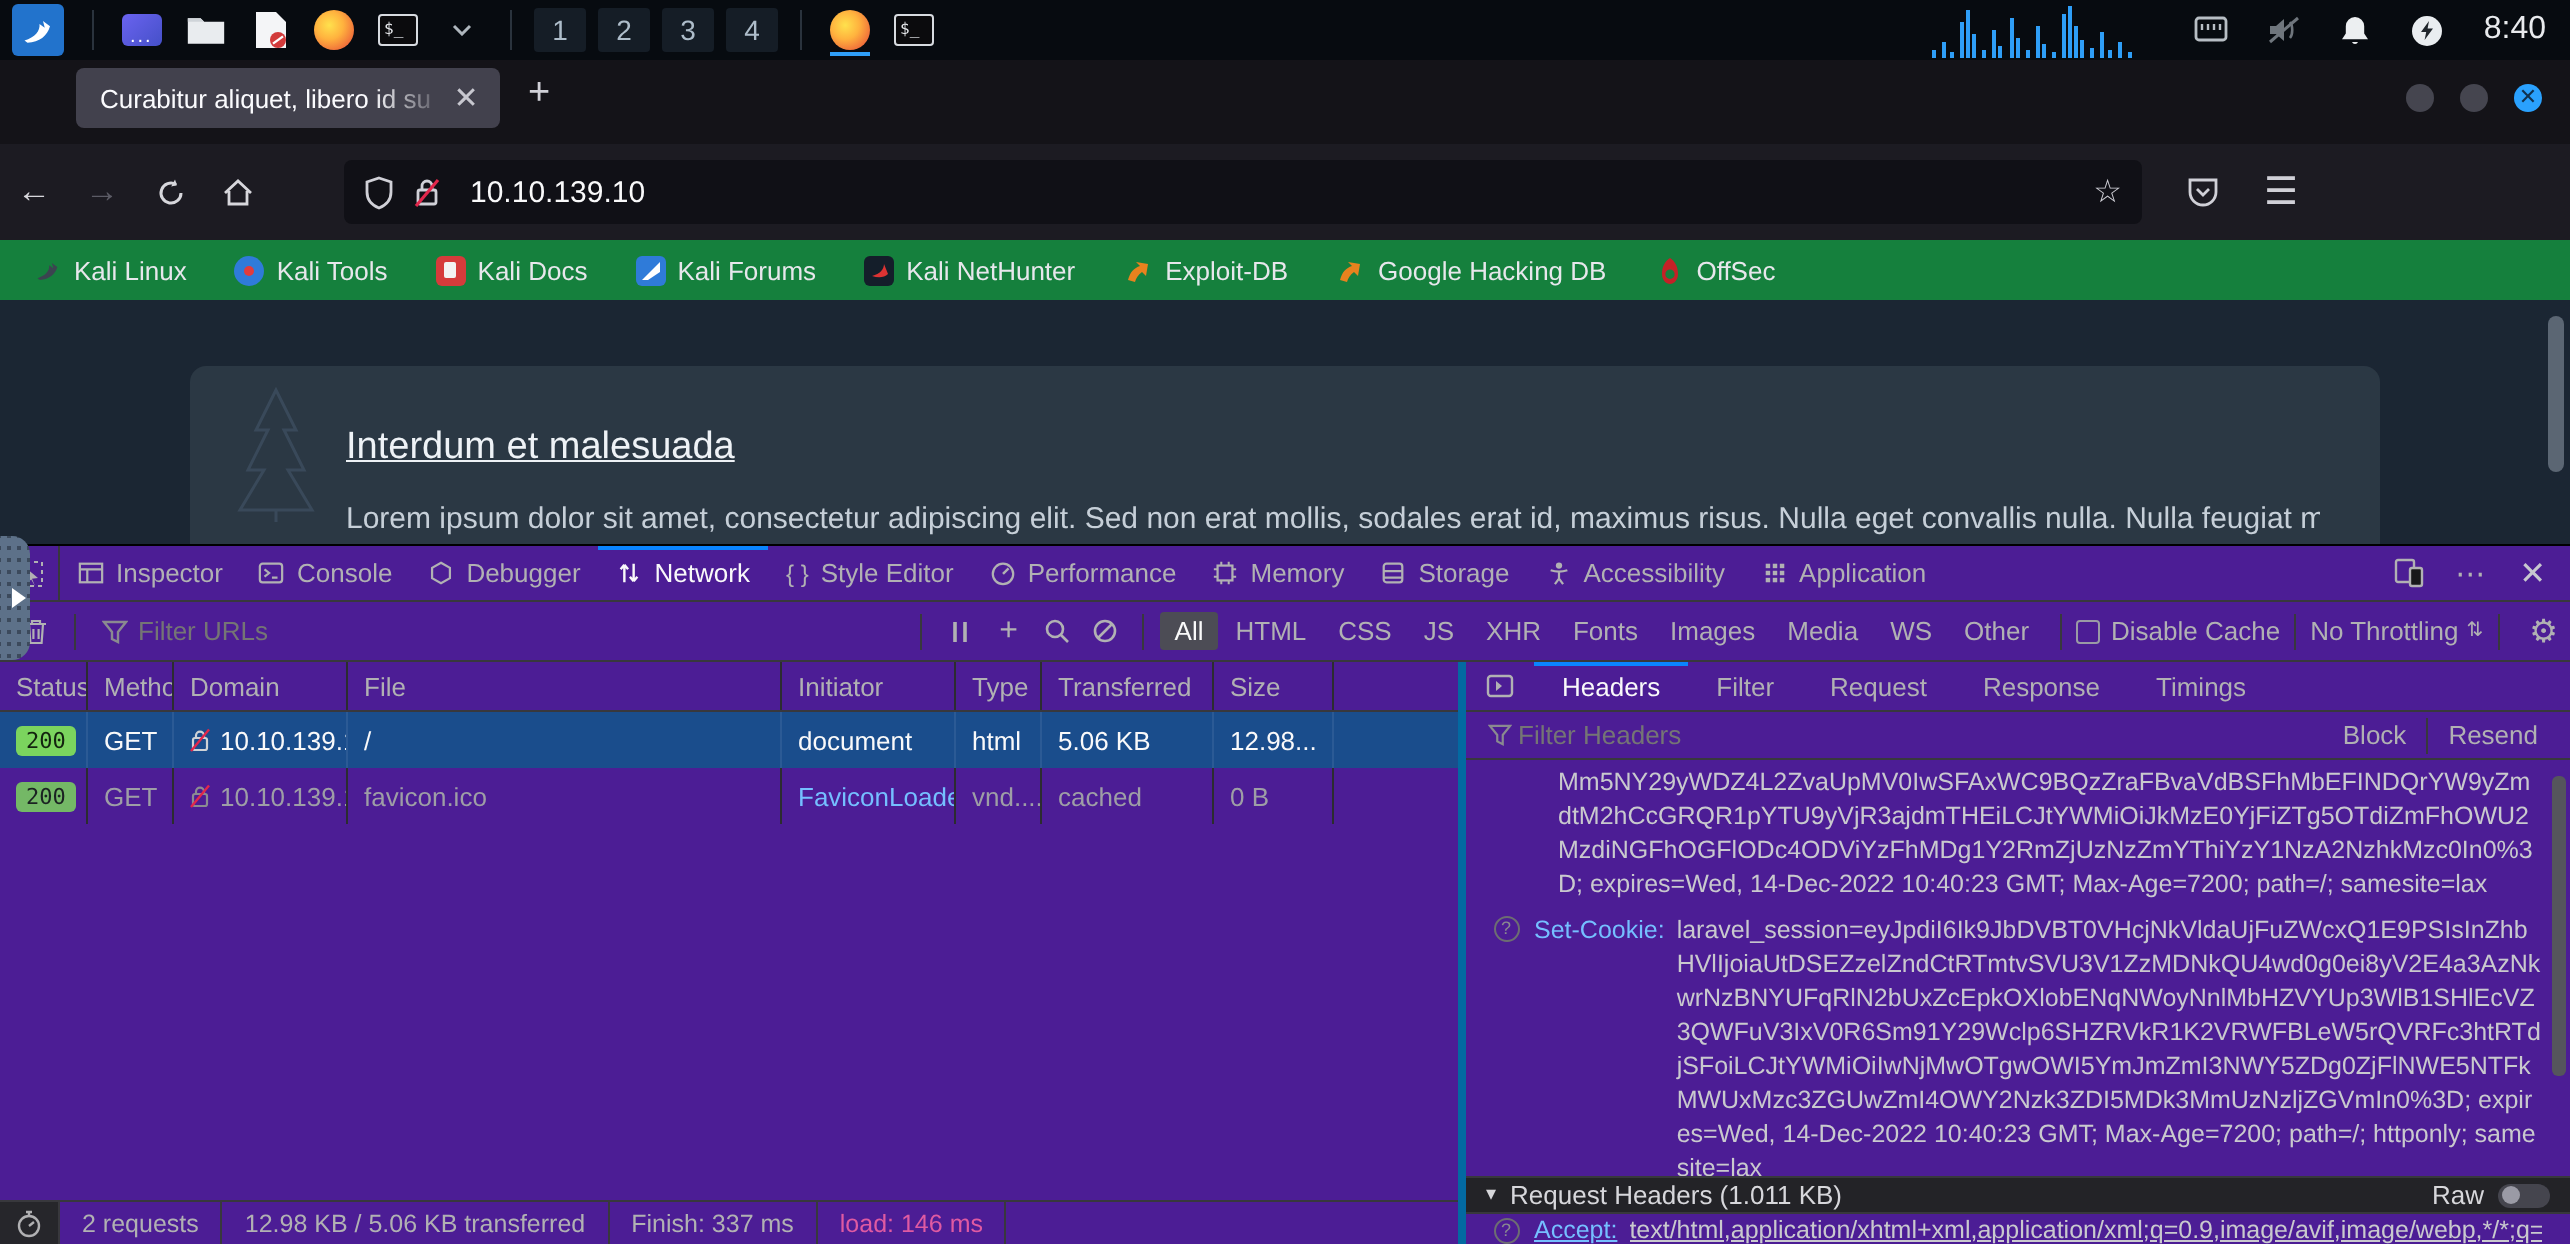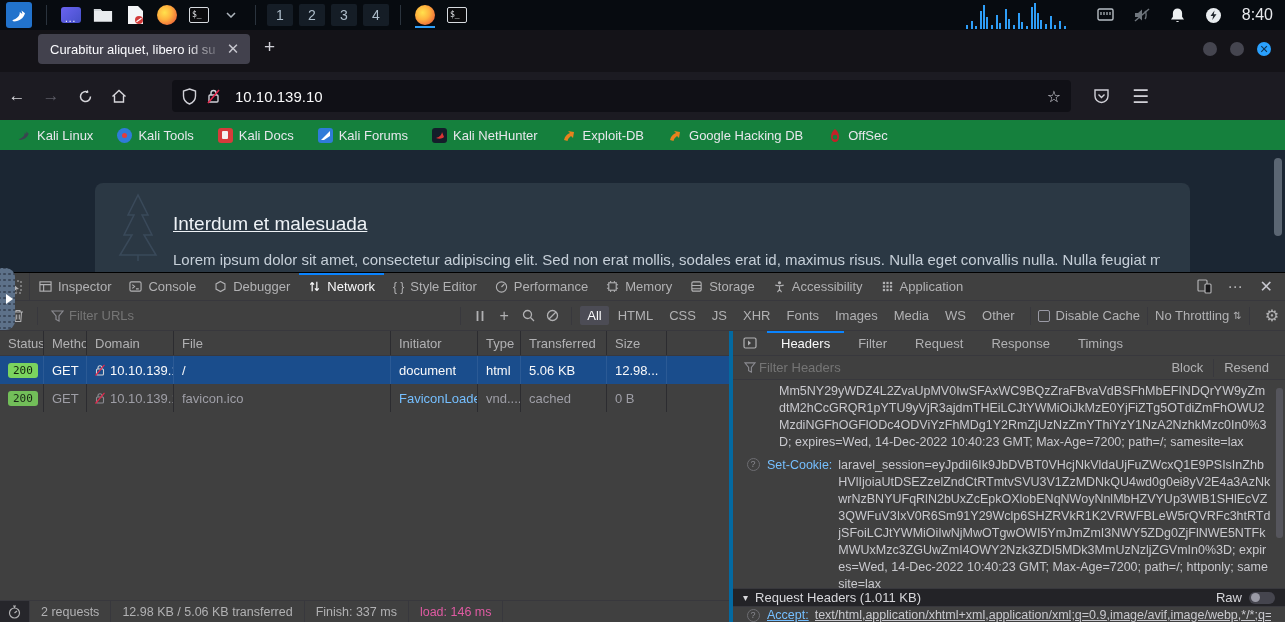--- a/index.html
+++ b/index.html
@@ -48,21 +48,21 @@
 
   
   .content { height:122px; background:#1b2633; position:relative; overflow:hidden; }
   .card { position:absolute; left:95px; right:95px; top:33px; height:160px; background:#2b3844; border-radius:8px 8px 0 0; }
   .tree-mark { position:absolute; left:22px; top:10px; opacity:.55; }
   .page-h { position:absolute; left:78px; top:30px; font-size:19px; color:#eef2f6; text-decoration:underline; font-weight:500; }
   .page-p { position:absolute; left:78px; right:30px; top:68px; font-size:15px; color:#c6cfd8; white-space:nowrap; overflow:hidden; }
   .page-scroll { position:absolute; right:3px; top:8px; width:8px; height:78px; border-radius:4px; background:#5b6673; }
 
   
-  .devtools { position:absolute; top:272px; left:0; width:1285px; height:350px; background:#404040; border-top:1px solid #000; font-size:13px; color:#b1b1b3; }
+  .devtools { position:absolute; top:272px; left:0; width:1285px; height:350px; background:#4c1d95; border-top:1px solid #000; font-size:13px; color:#b1b1b3; }
   .dt-tabs { height:28px; display:flex; align-items:stretch; border-bottom:1px solid #38383d; }
   .dt-picker { width:30px; display:flex; align-items:center; justify-content:center; border-right:1px solid #38383d; }
   .dt-tab { display:flex; align-items:center; gap:6px; padding:0 9px; position:relative; white-space:nowrap; }
   .dt-tab.active { color:#f9f9fa; }
   .dt-tab.active::before { content:""; position:absolute; top:0; left:0; right:0; height:2px; background:#0a84ff; }
   .dt-tabs-right { margin-left:auto; display:flex; align-items:center; gap:16px; padding-right:12px; }
   .dots3 { letter-spacing:1px; font-size:15px; }
   .dt-close { font-size:16px; color:#c7c7cf; }
 
   .dt-toolbar { height:30px; display:flex; align-items:center; border-bottom:1px solid #38383d; padding:0 6px; }

